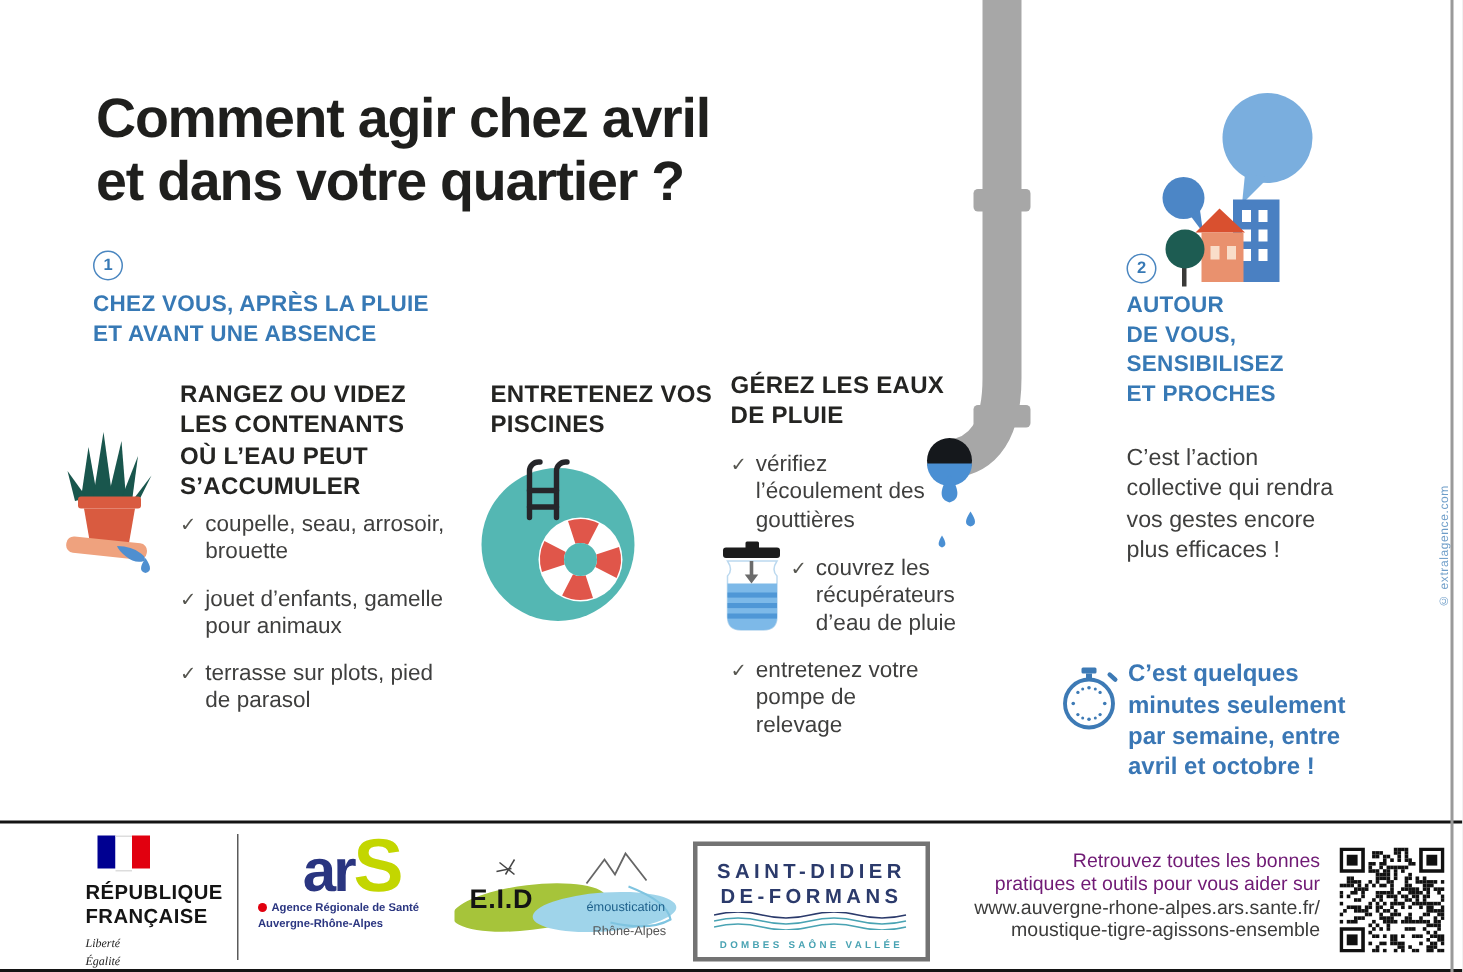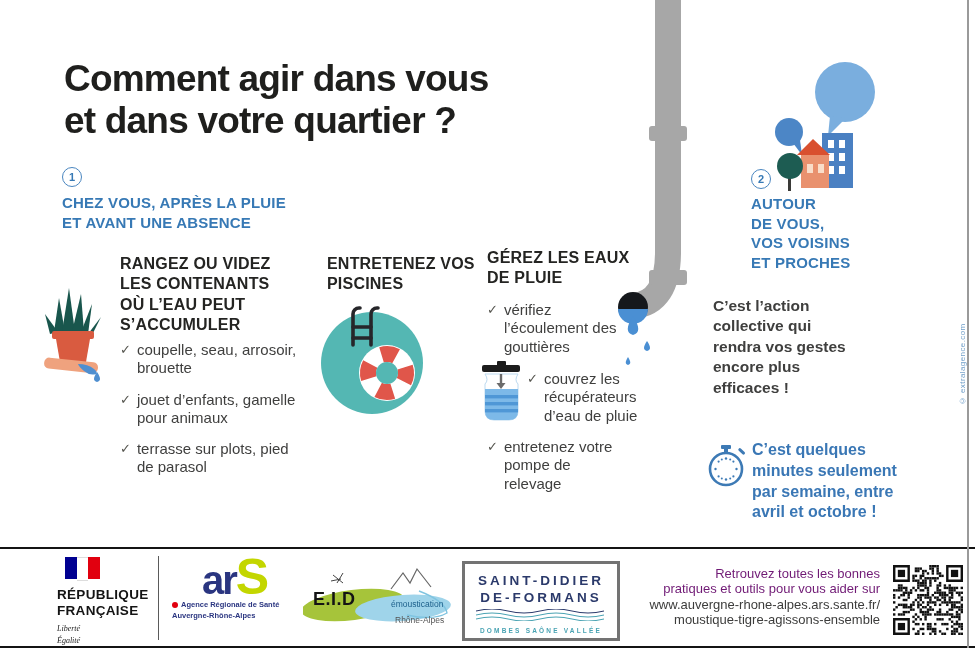--- a/index.html
+++ b/index.html
@@ -48,21 +48,21 @@
       <rect x="64" y="270" width="38" height="15" rx="3" fill="#a7a7a7"></rect>
       <circle cx="48" cy="307" r="15" fill="#15181c"></circle>
       <path d="M33,309 A15,15 0 0 0 63,309 Z" fill="#4a8fd3"></path>
       <path d="M48,316 C41,327 41,333 48,335 C55,333 55,327 48,316" fill="#4a8fd3"></path>
       <path d="M62,341 c-4,6 -4,9 0,10 c4,-1 4,-4 0,-10" fill="#4a8fd3"></path>
       <path d="M43,357 c-3,5 -3,7 0,8 c3,-1 3,-3 0,-8" fill="#4a8fd3"></path>
     </svg>
   </div>
 
   <div class="abs title" style="left:64px;top:58px;width:620px;">
-    <div>Comment agir dans vous</div>
+    <div>Comment agir chez avril</div>
     <div>et dans votre quartier ?</div>
   </div>
 
   <div class="abs num-badge" style="left:62px;top:167px;">
     <span>1</span>
   </div>
   <div class="abs blue-head" style="left:62px;top:193px;width:280px;">
     <div>CHEZ VOUS, APRÈS LA PLUIE</div>
     <div>ET AVANT UNE ABSENCE</div>
   </div>
@@ -167,24 +167,24 @@
       <circle cx="48" cy="114" r="13" fill="#1d5c52"></circle>
     </svg>
   </div>
 
   <div class="abs num-badge" style="left:751px;top:169px;">
     <span>2</span>
   </div>
   <div class="abs blue-head" style="left:751px;top:194px;width:150px;">
     <div>AUTOUR</div>
     <div>DE VOUS,</div>
-    <div>VOS VOISINS</div>
+    <div>SENSIBILISEZ</div>
     <div>ET PROCHES</div>
   </div>
-  <div class="abs body-text" style="left:713px;top:296px;width:150px;font-weight:bold;">C’est l’action collective qui rendra vos gestes encore plus efficaces !</div>
+  <div class="abs body-text" style="left:751px;top:296px;width:150px;">C’est l’action collective qui rendra vos gestes encore plus efficaces !</div>
 
   <div class="abs" style="left:702px;top:438px;width:50px;height:54px;">
     <svg width="50" height="54" viewBox="0 0 50 54">
       <circle cx="24" cy="31" r="16" fill="none" stroke="#3d7ab5" stroke-width="2.6"></circle>
       <rect x="19" y="7" width="10" height="4" rx="1" fill="#3d7ab5"></rect>
       <rect x="22" y="11" width="4" height="4" fill="#3d7ab5"></rect>
       <rect x="36" y="12" width="8" height="3" rx="1.5" fill="#3d7ab5" transform="rotate(42 40 13)"></rect>
       <g fill="#3d7ab5">
         <circle cx="24" cy="20.5" r="1.2"></circle>
           <circle cx="24" cy="41.5" r="1.2"></circle>

